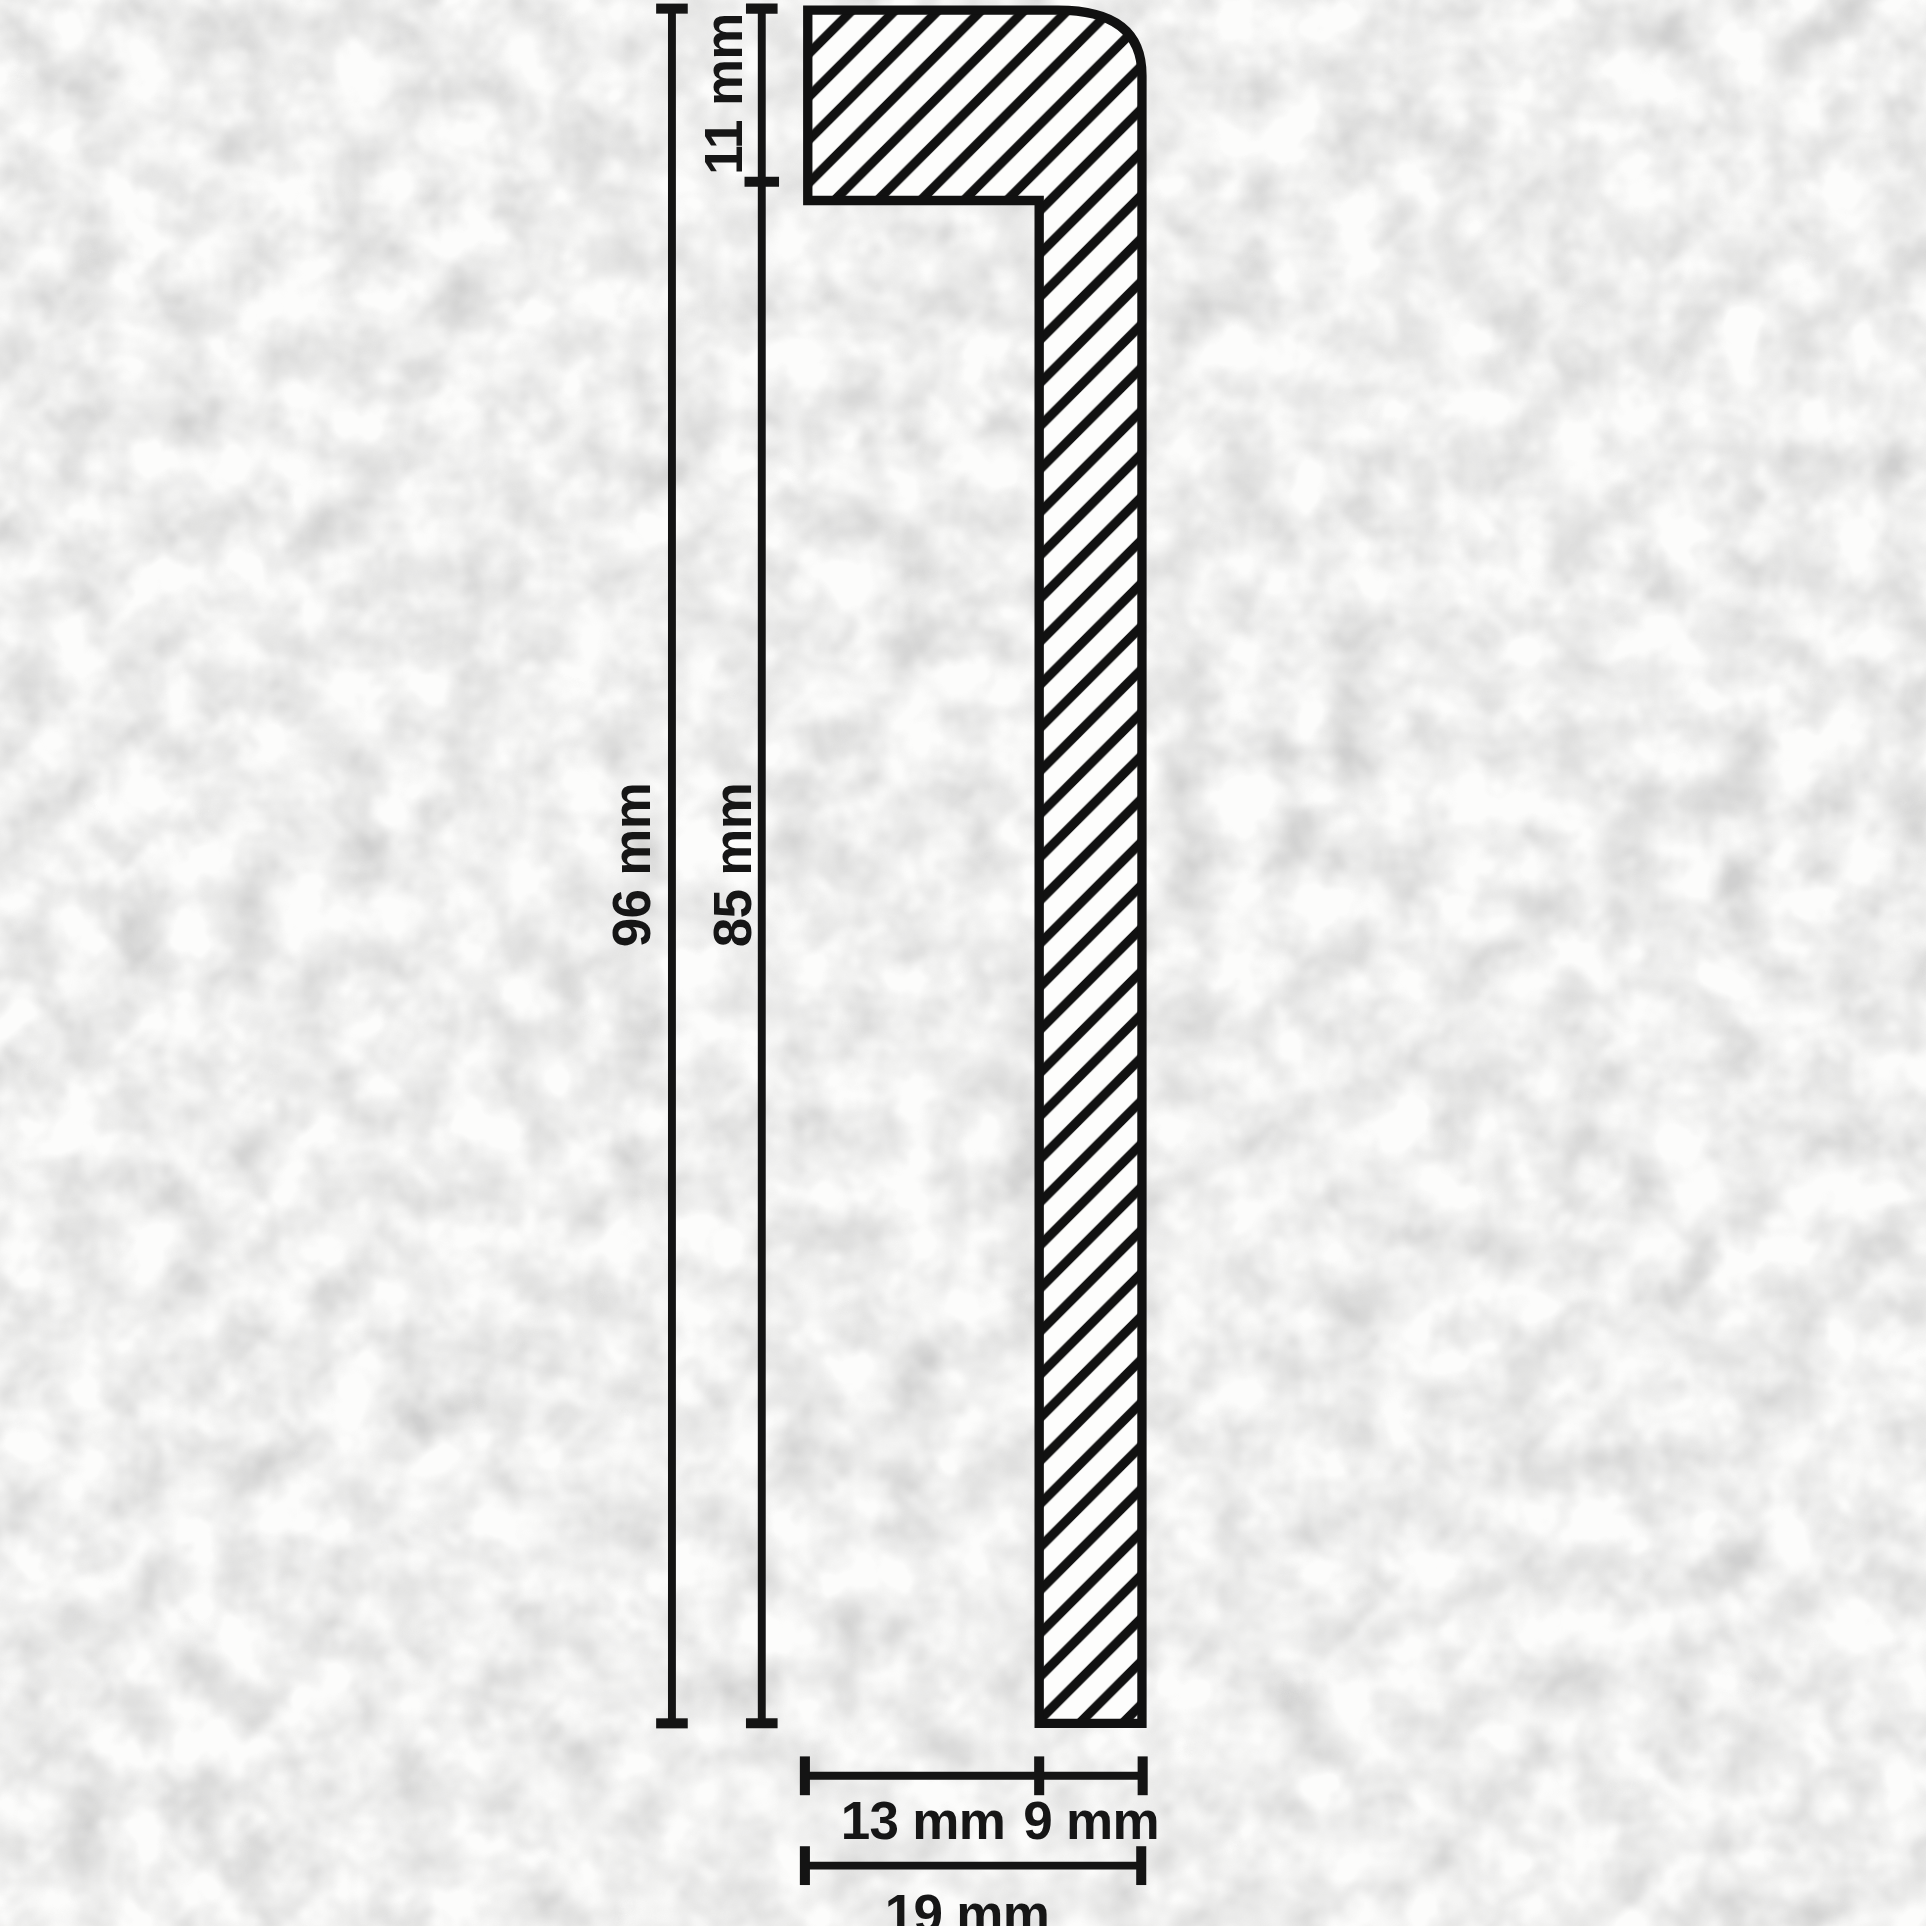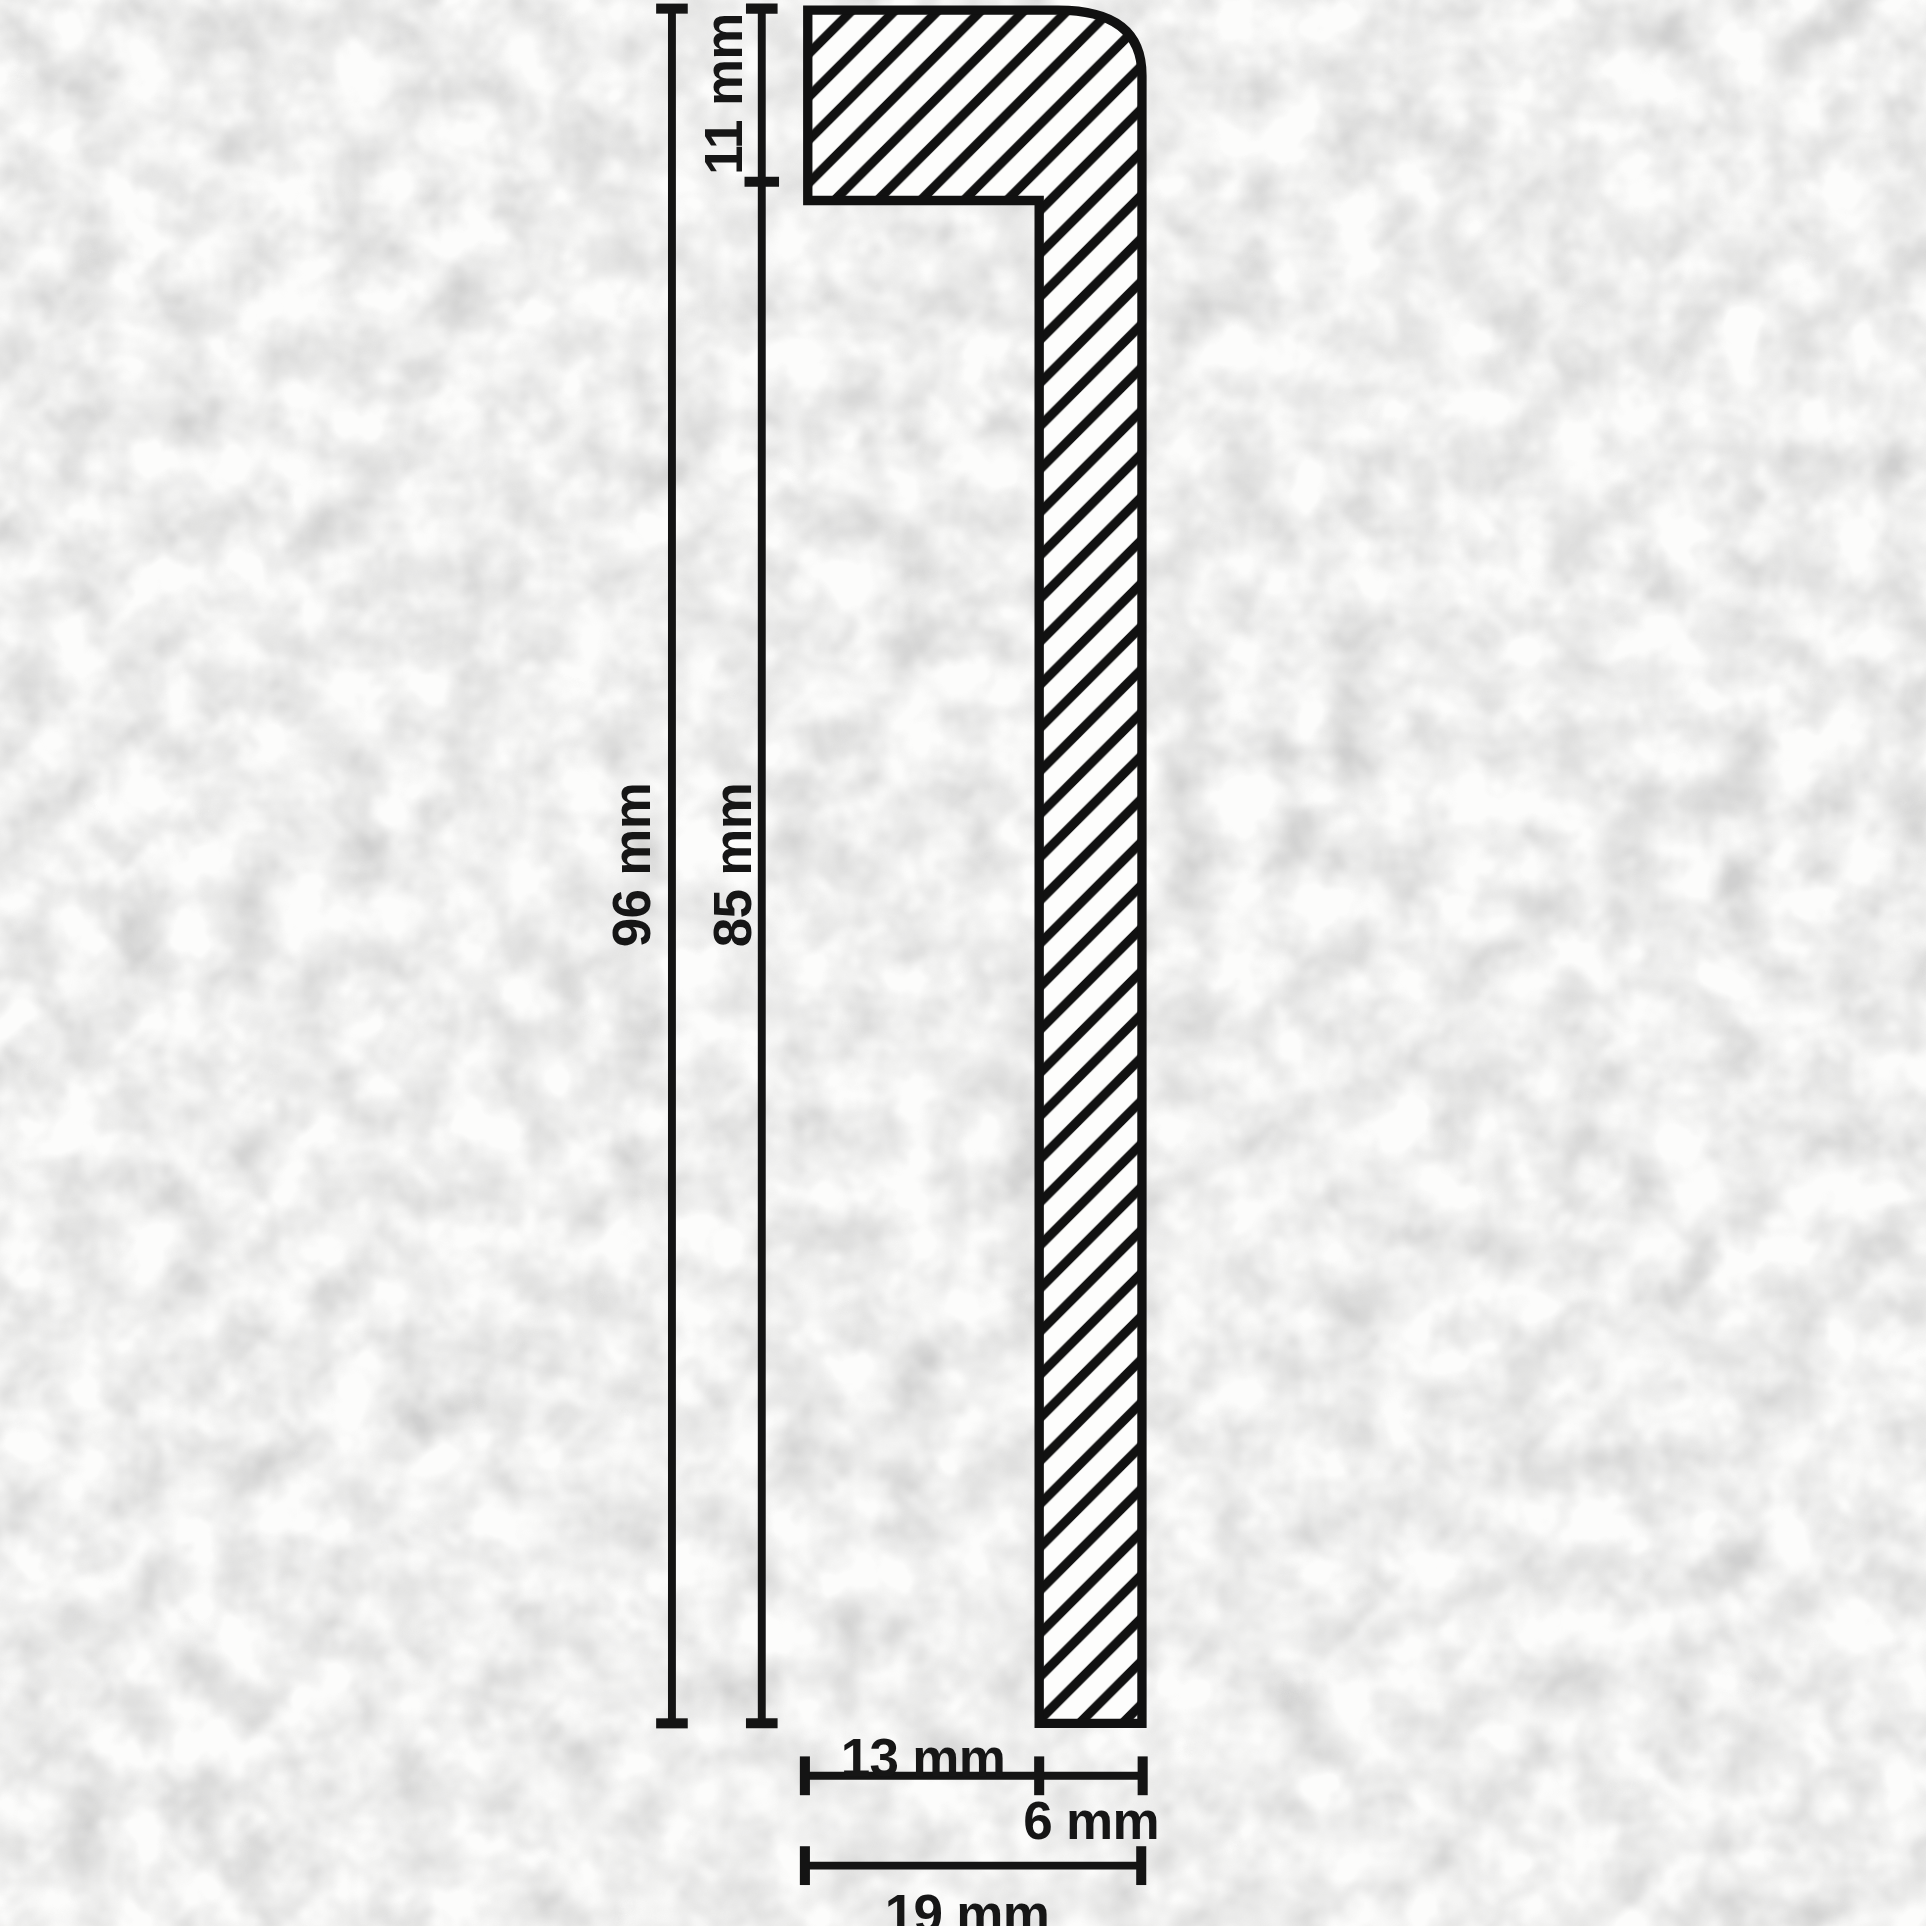--- a/index.html
+++ b/index.html
@@ -86,20 +86,20 @@
       <line x1="1588" y1="2569" x2="1588" y2="2623" stroke-width="14"></line>
     </g>
   </svg>
 
   <div class="dim-label vertical" style="left:723px; top:94px;">11 mm</div>
 
   <div class="dim-label vertical" style="left:631px; top:865px;">96 mm</div>
 
   <div class="dim-label vertical" style="left:732px; top:865px;">85 mm</div>
 
-  <div class="dim-label" style="left:923px; top:1757px;">13 mm</div>
+  <div class="dim-label" style="left:923px; top:1820px;">13 mm</div>
 
-  <div class="dim-label" style="left:1091px; top:1820px;">6 mm</div>
+  <div class="dim-label" style="left:1091px; top:1820px;">9 mm</div>
 
   <div class="dim-label" style="left:967px; top:1913px;">19 mm</div>
 
 </div>
 
 
 </body></html>

